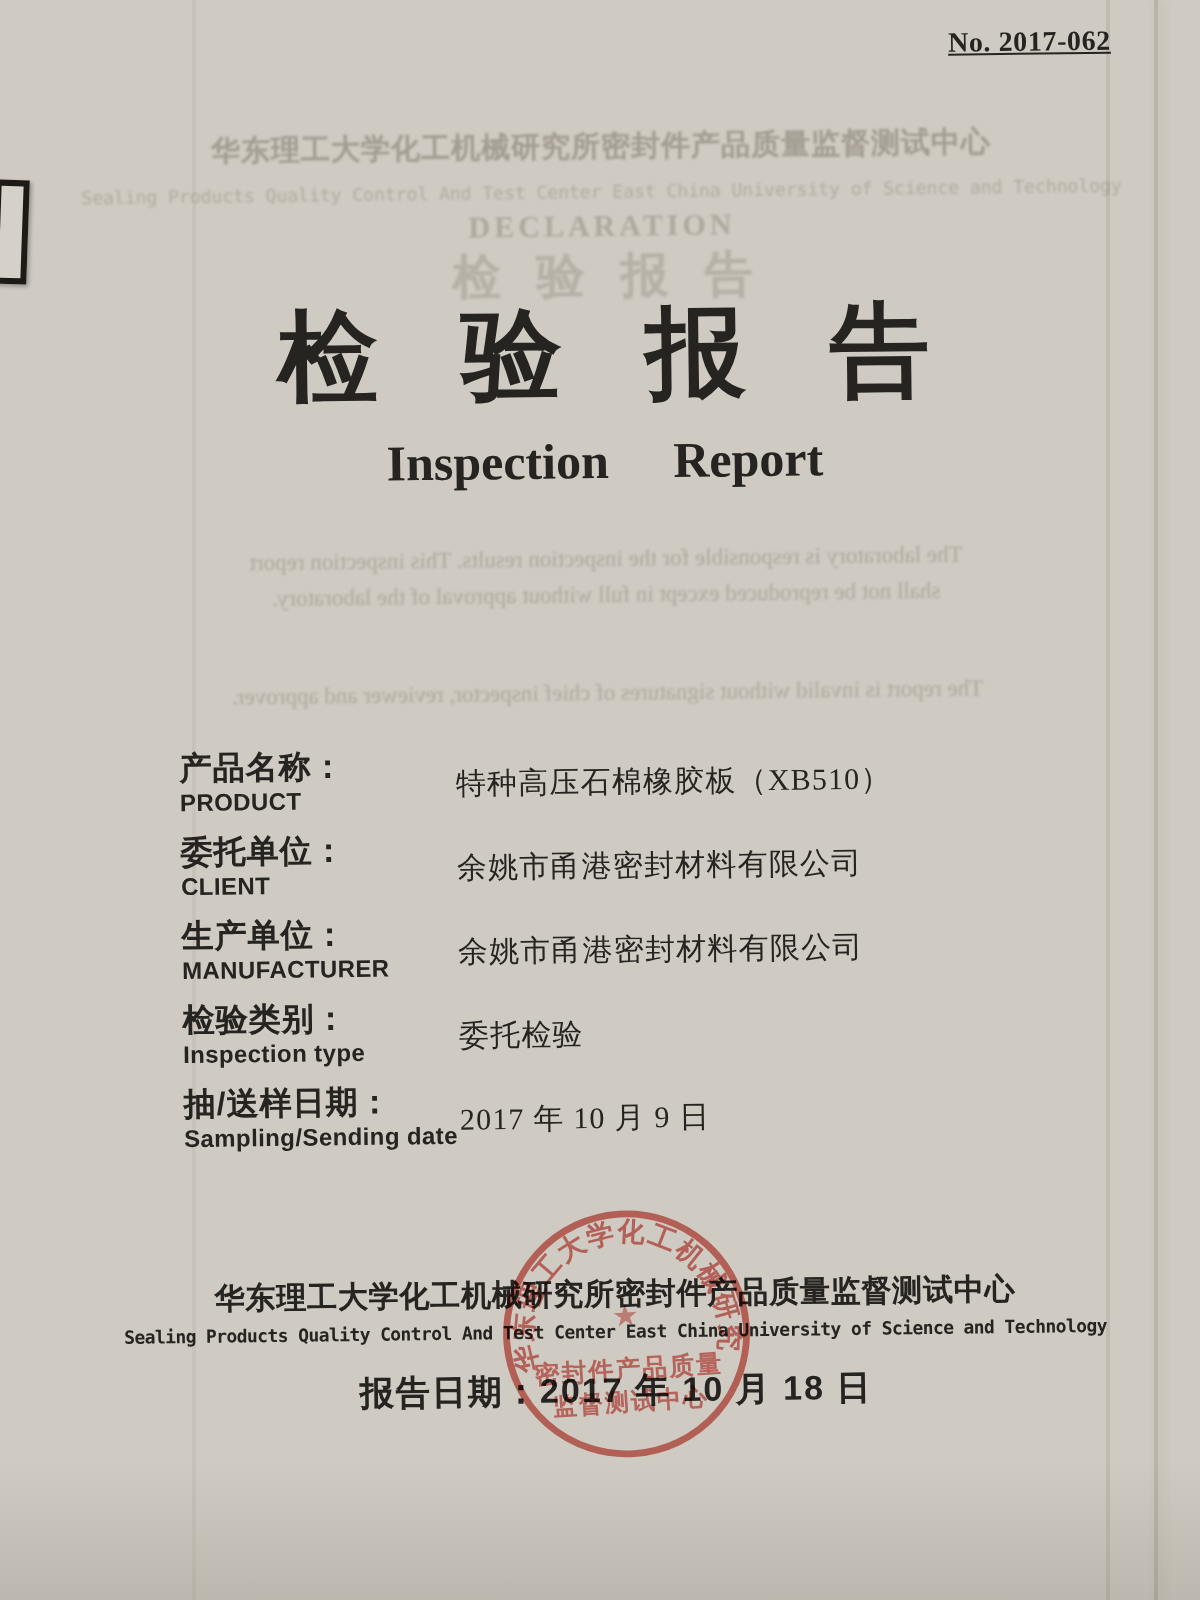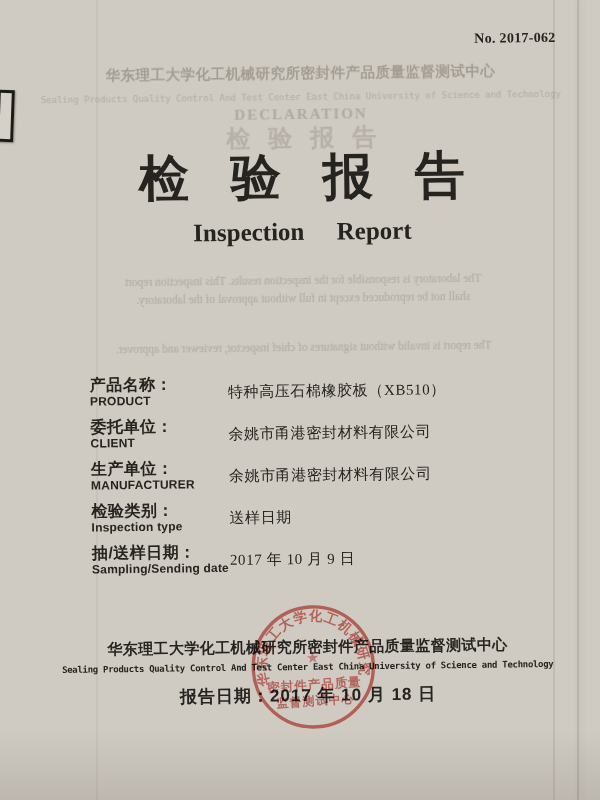--- a/index.html
+++ b/index.html
@@ -27,22 +27,22 @@
   .g-org{top:64px;font-weight:bold;font-size:14.5px;letter-spacing:.5px;color:rgba(110,102,89,.45);}
   .g-orgen{top:92px;font-size:9px;font-family:"DejaVu Sans Mono",monospace;color:rgba(112,104,91,.30);}
   .g-decl{top:106px;font-family:"Liberation Serif",serif;font-weight:bold;font-size:15px;letter-spacing:2px;color:rgba(112,104,91,.33);}
   .g-title{top:122px;font-weight:bold;font-size:24px;color:rgba(112,104,91,.26);}
   .g-title span{letter-spacing:18px;margin-right:-18px;}
   .g-mirror{transform:scaleX(-1);font-family:"Liberation Serif",serif;font-size:11.5px;color:rgba(110,102,89,.33);}
   .g-p1{top:274px;}
   .g-p2{top:292px;}
   .g-p3{top:341px;}
 
-  .report-no{position:absolute;top:33px;right:40px;
-    font-family:"Liberation Serif",serif;font-weight:bold;font-size:14px;letter-spacing:.3px;}
+  .report-no{position:absolute;top:17px;right:40px;
+    font-family:"Liberation Serif",serif;font-weight:bold;font-size:14px;letter-spacing:.3px;text-decoration:underline;}
 
   .title-cn{top:150px;font-weight:bold;font-size:50px;line-height:1.1;}
   .title-cn span{letter-spacing:42px;margin-right:-42px;}
   .title-en{top:218px;font-family:"Liberation Serif",serif;font-weight:bold;font-size:25px;word-spacing:26px;}
 
   .fields{position:absolute;left:90px;top:374px;width:470px;}
   .frow{position:relative;height:42px;}
   .lab-cn{font-weight:bold;font-size:16px;line-height:1.1;letter-spacing:.5px;}
   .lab-en{font-weight:bold;font-size:12px;line-height:1.2;letter-spacing:.2px;}
   .fval{position:absolute;left:138px;top:8px;font-family:"Liberation Serif",serif;
@@ -96,21 +96,21 @@
       <div class="fval">余姚市甬港密封材料有限公司</div>
     </div>
     <div class="frow">
       <div class="lab-cn">生产单位：</div>
       <div class="lab-en">MANUFACTURER</div>
       <div class="fval">余姚市甬港密封材料有限公司</div>
     </div>
     <div class="frow">
       <div class="lab-cn">检验类别：</div>
       <div class="lab-en">Inspection type</div>
-      <div class="fval">送样日期</div>
+      <div class="fval">委托检验</div>
     </div>
     <div class="frow">
       <div class="lab-cn">抽/送样日期：</div>
       <div class="lab-en">Sampling/Sending date</div>
       <div class="fval">2017 年 10 月 9 日</div>
     </div>
   </div>
 
   <div class="cx org-cn">华东理工大学化工机械研究所密封件产品质量监督测试中心</div>
   <div class="cx org-en">Sealing Products Quality Control And Test Center East China University of Science and Technology</div>

